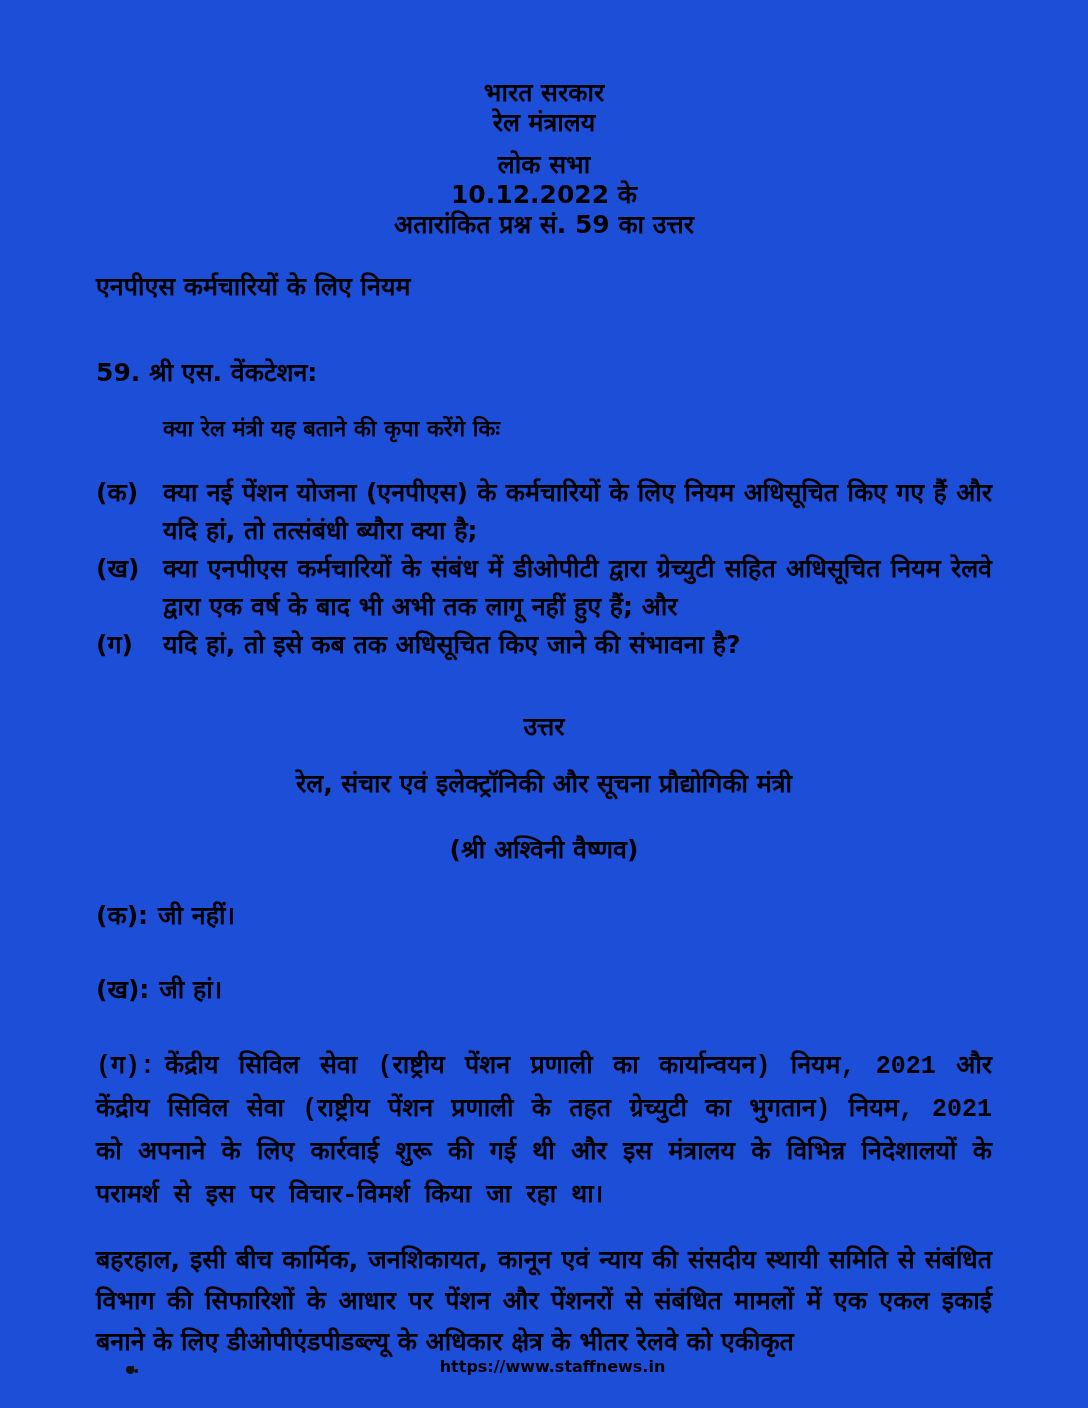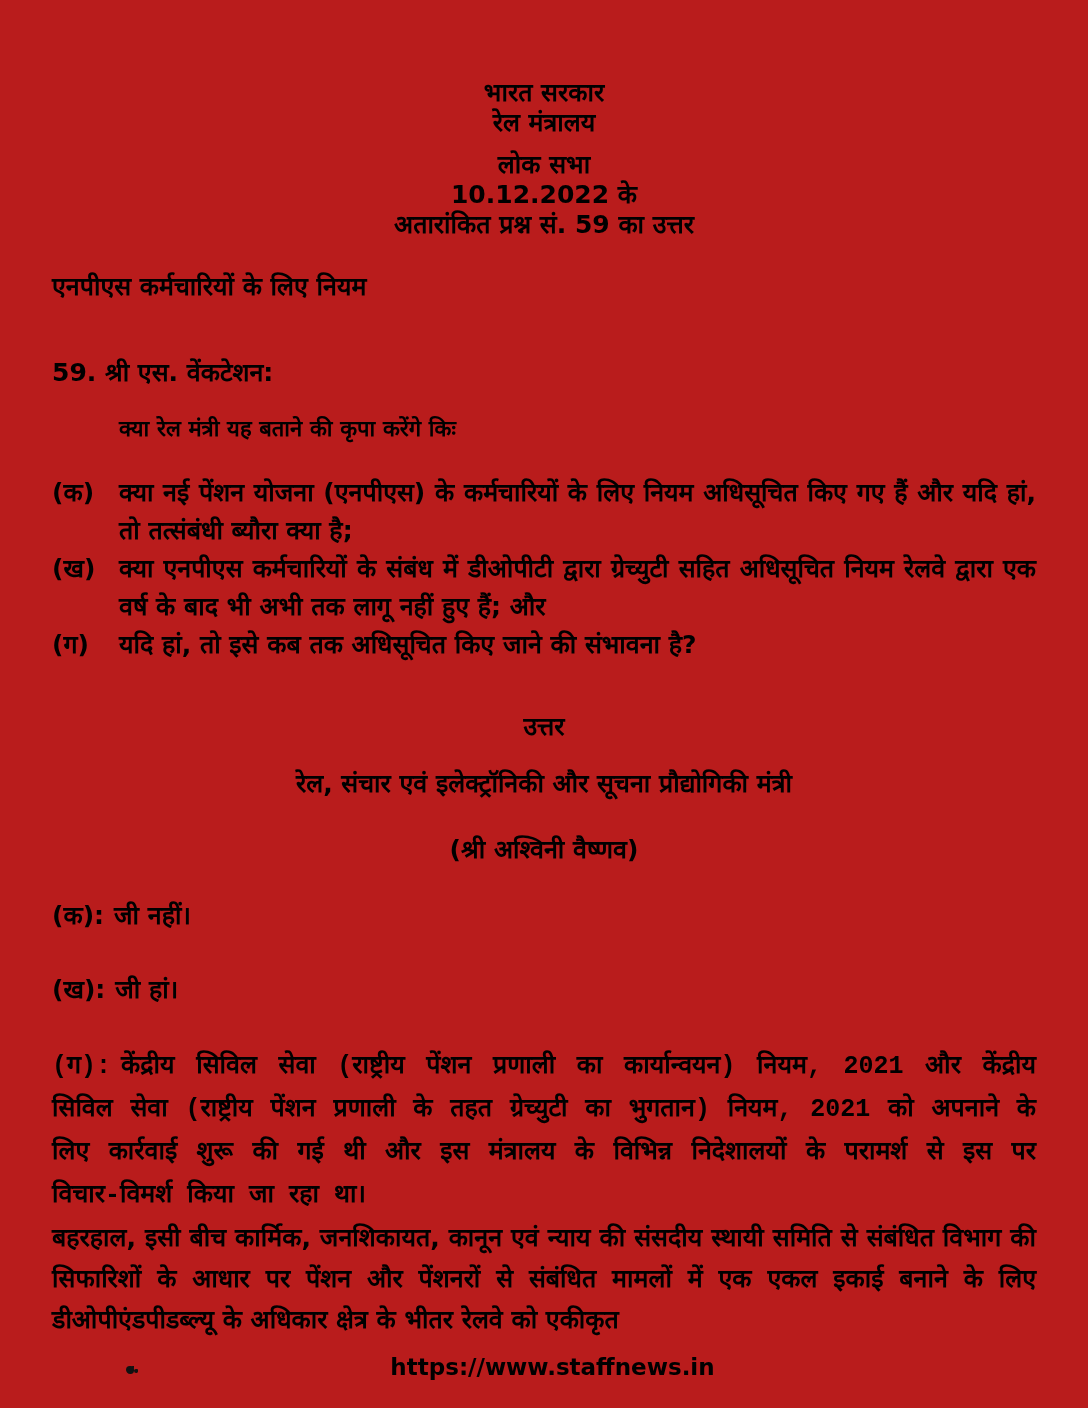--- a/index.html
+++ b/index.html
@@ -10,22 +10,22 @@
     font-family: "DejaVu Sans", sans-serif;
     color: #000000;
     font-weight: bold;
     overflow: hidden;
   }
   .page {
     position: relative;
     width: 1088px;
     height: 1408px;
     box-sizing: border-box;
-    padding: 0 52px;
-    background: #b91c1c;
+    padding: 0 96px;
+    background: #1d4ed8;
   }
   
   .header { text-align: center; padding-top: 78px; font-size: 25px; line-height: 30px; }
   .h-line { white-space: nowrap; }
   .h-house { margin-top: 12px; }
   .subject { margin-top: 32px; text-align: left; font-size: 25px; line-height: 30px; }
   
   .asker { margin-top: 56px; font-size: 25px; line-height: 30px; }
   .intro { margin-top: 26px; padding-left: 67px; font-size: 22px; line-height: 30px; }
   .q-list { margin-top: 30px; font-size: 25px; line-height: 38px; }
@@ -33,29 +33,29 @@
   .q-label { flex: 0 0 67px; }
   .q-text { flex: 1 1 auto; text-align: justify; }
   
   .ans-heading { margin-top: 48px; text-align: center; font-size: 25px; line-height: 30px; }
   .minister-title { margin-top: 27px; text-align: center; font-size: 25px; line-height: 30px; }
   .minister-name { margin-top: 36px; text-align: center; font-size: 25px; line-height: 30px; }
   .resp-short { font-size: 25px; line-height: 30px; }
   .resp-a { margin-top: 36px; }
   .resp-b { margin-top: 44px; }
   .resp-long { margin-top: 40px; font-size: 25px; line-height: 43px; text-align: justify; font-family: Liberation Mono, monospace; }
-  .continuation { font-size: 25px; line-height: 41px; text-align: justify; }
+  .continuation { margin-top: 22px; font-size: 25px; line-height: 41px; text-align: justify; }
   .lbl-inline { margin-right: 10px; }
   
   .footer {
     position: absolute;
     left: 17px; right: 0;
     top: 1356px;
     text-align: center;
-    font-size: 23px;
+    font-size: 16px;
     line-height: 22px;
     font-weight: bold;
     letter-spacing: 0px;
   }
   .ink-mark {
     position: absolute;
     left: 126px;
     top: 1366px;
     width: 8px;
     height: 8px;

